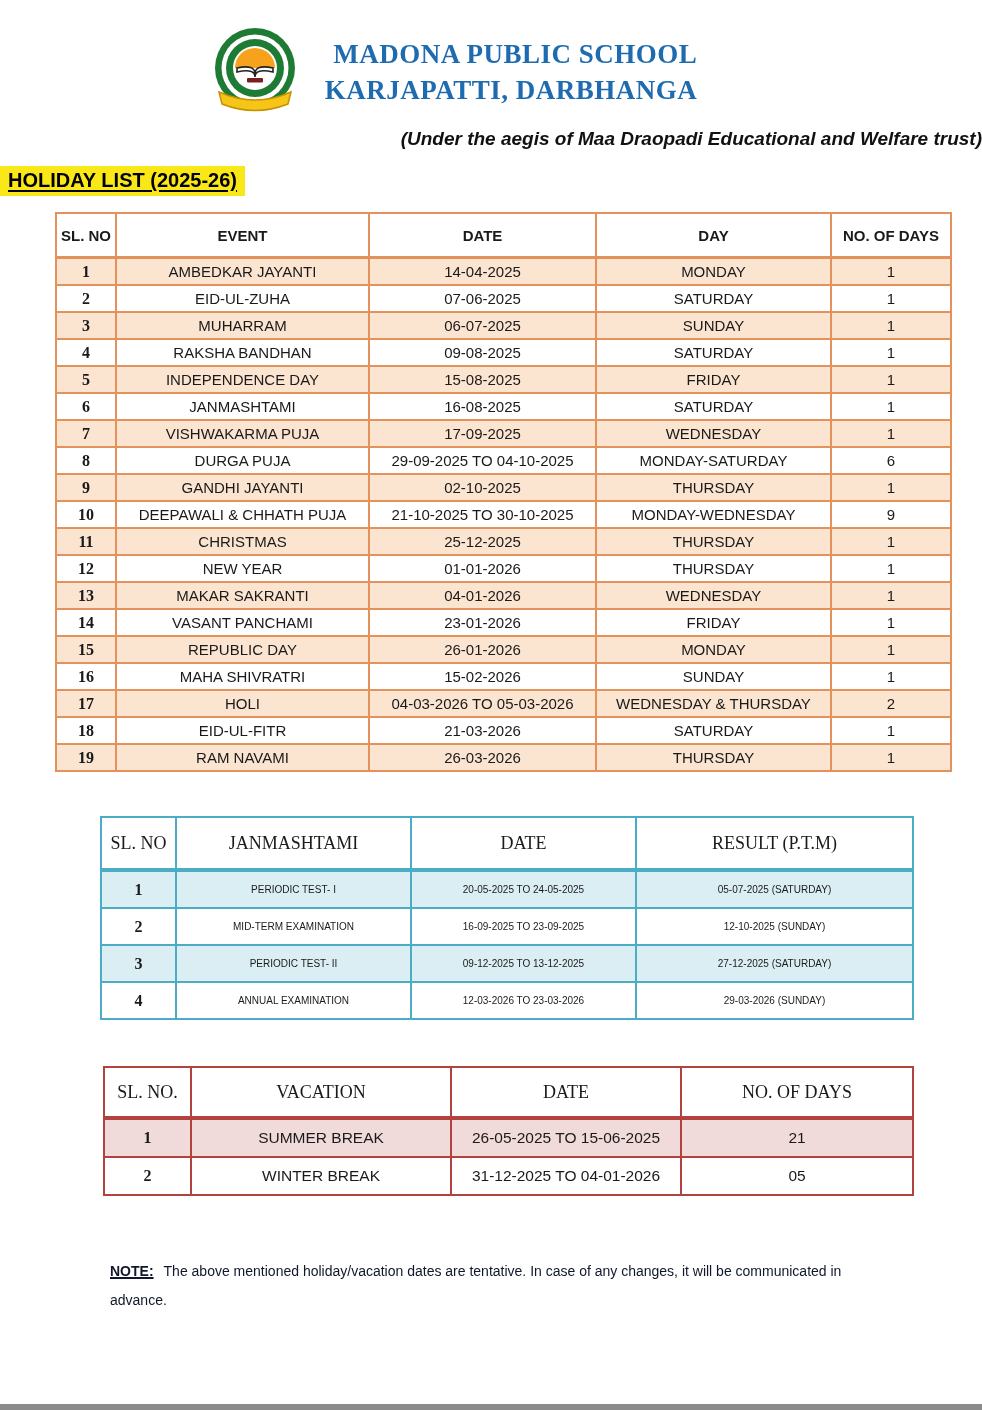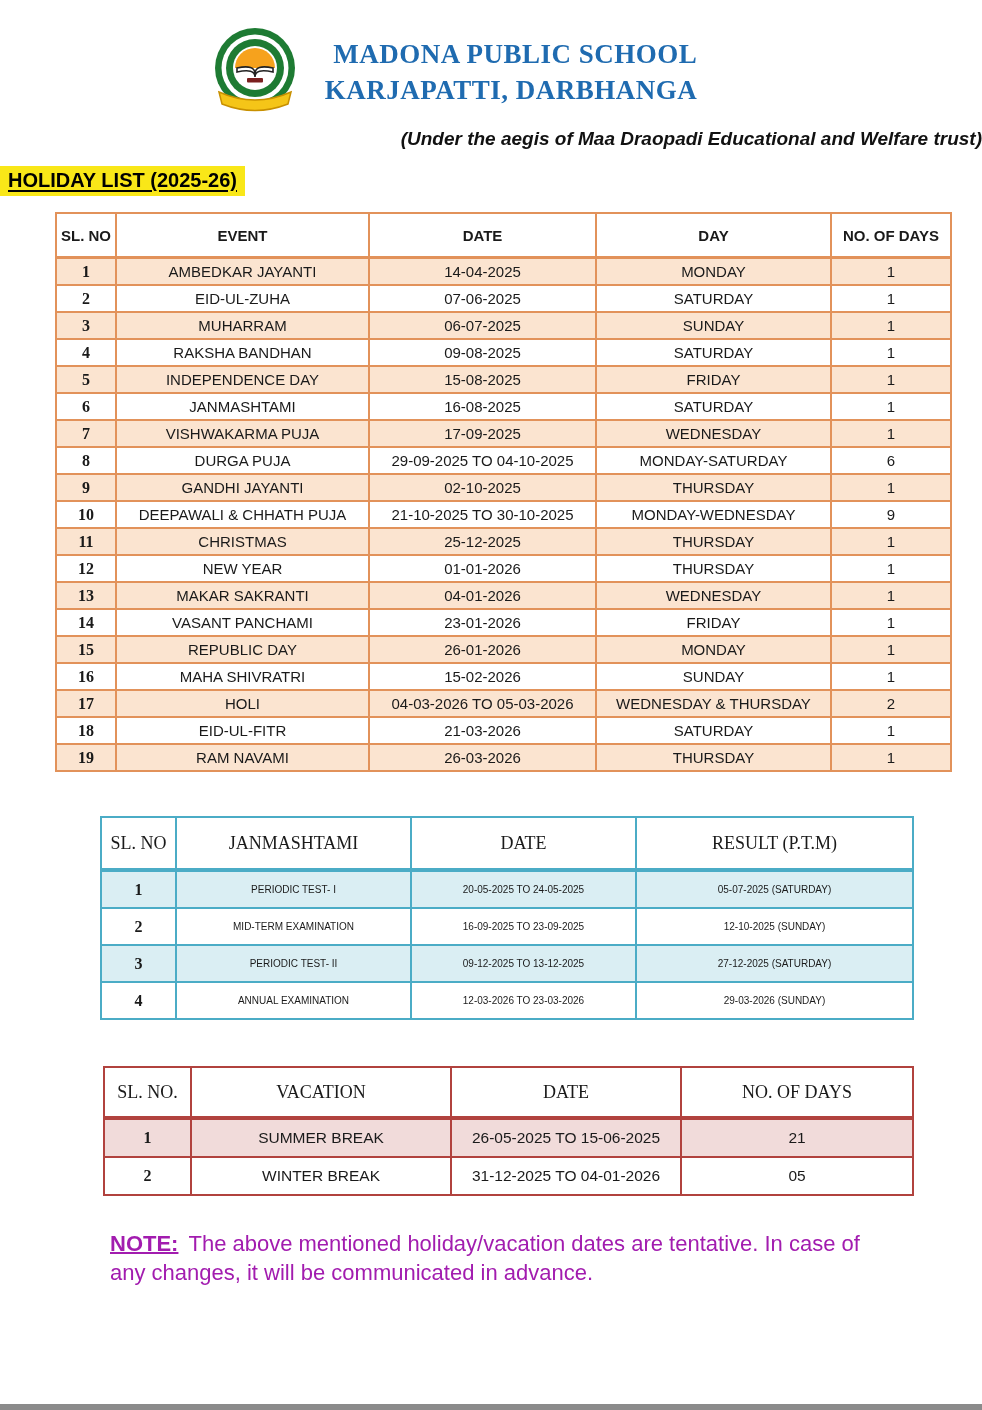--- a/index.html
+++ b/index.html
@@ -94,24 +94,24 @@
     font-size: 18px; border-bottom-width: 4px;
   }
   .vacation-table td { height: 34px; font-size: 15.5px; background: #ffffff; }
   .vacation-table tbody tr:first-child td { background: #f1dbda; }
   .vacation-table td:first-child {
     font-family: "Liberation Serif", serif; font-weight: bold; font-size: 16px;
   }
 
   
   .note {
-    margin: 33px 90px 0 110px;
-    font-size: 22px;
+    margin: 61px 90px 0 110px;
+    font-size: 14px;
     line-height: 29px;
-    color: #a21caf;
+    color: #0f172a;
   }
   .note-label {
     font-weight: bold;
     text-decoration: underline;
     text-decoration-thickness: 2px;
     margin-right: 10px;
   }
 
   
   .bottom-bar {

